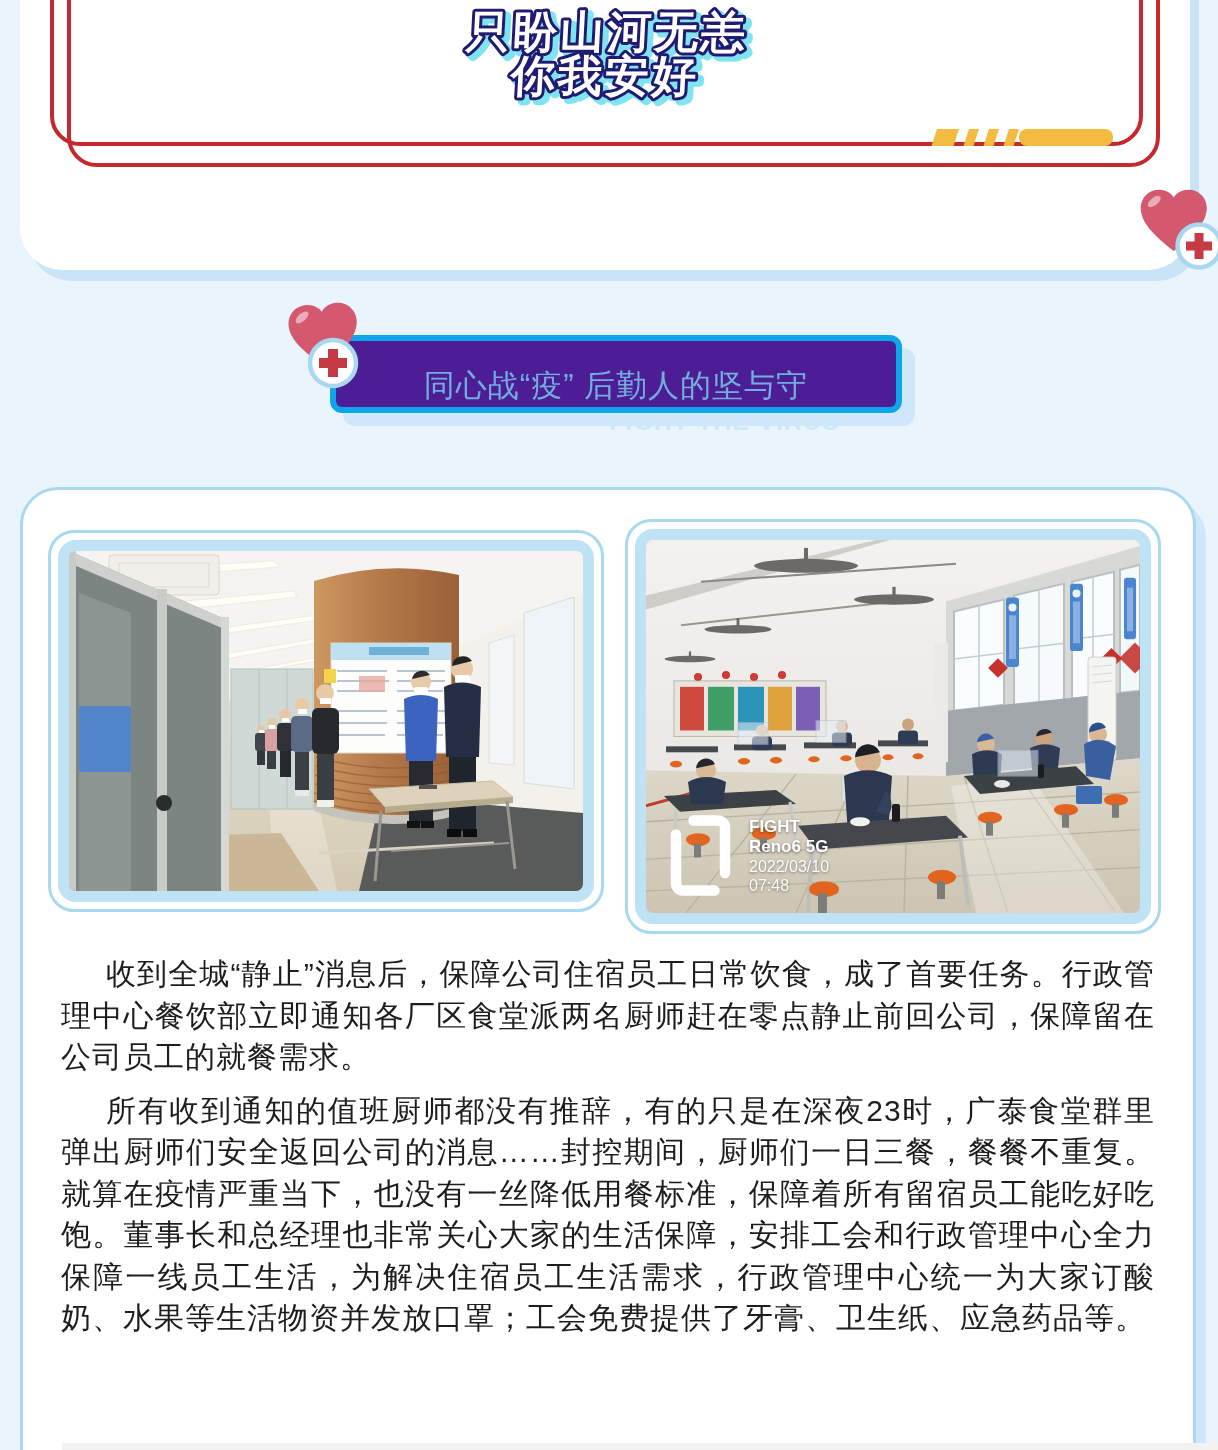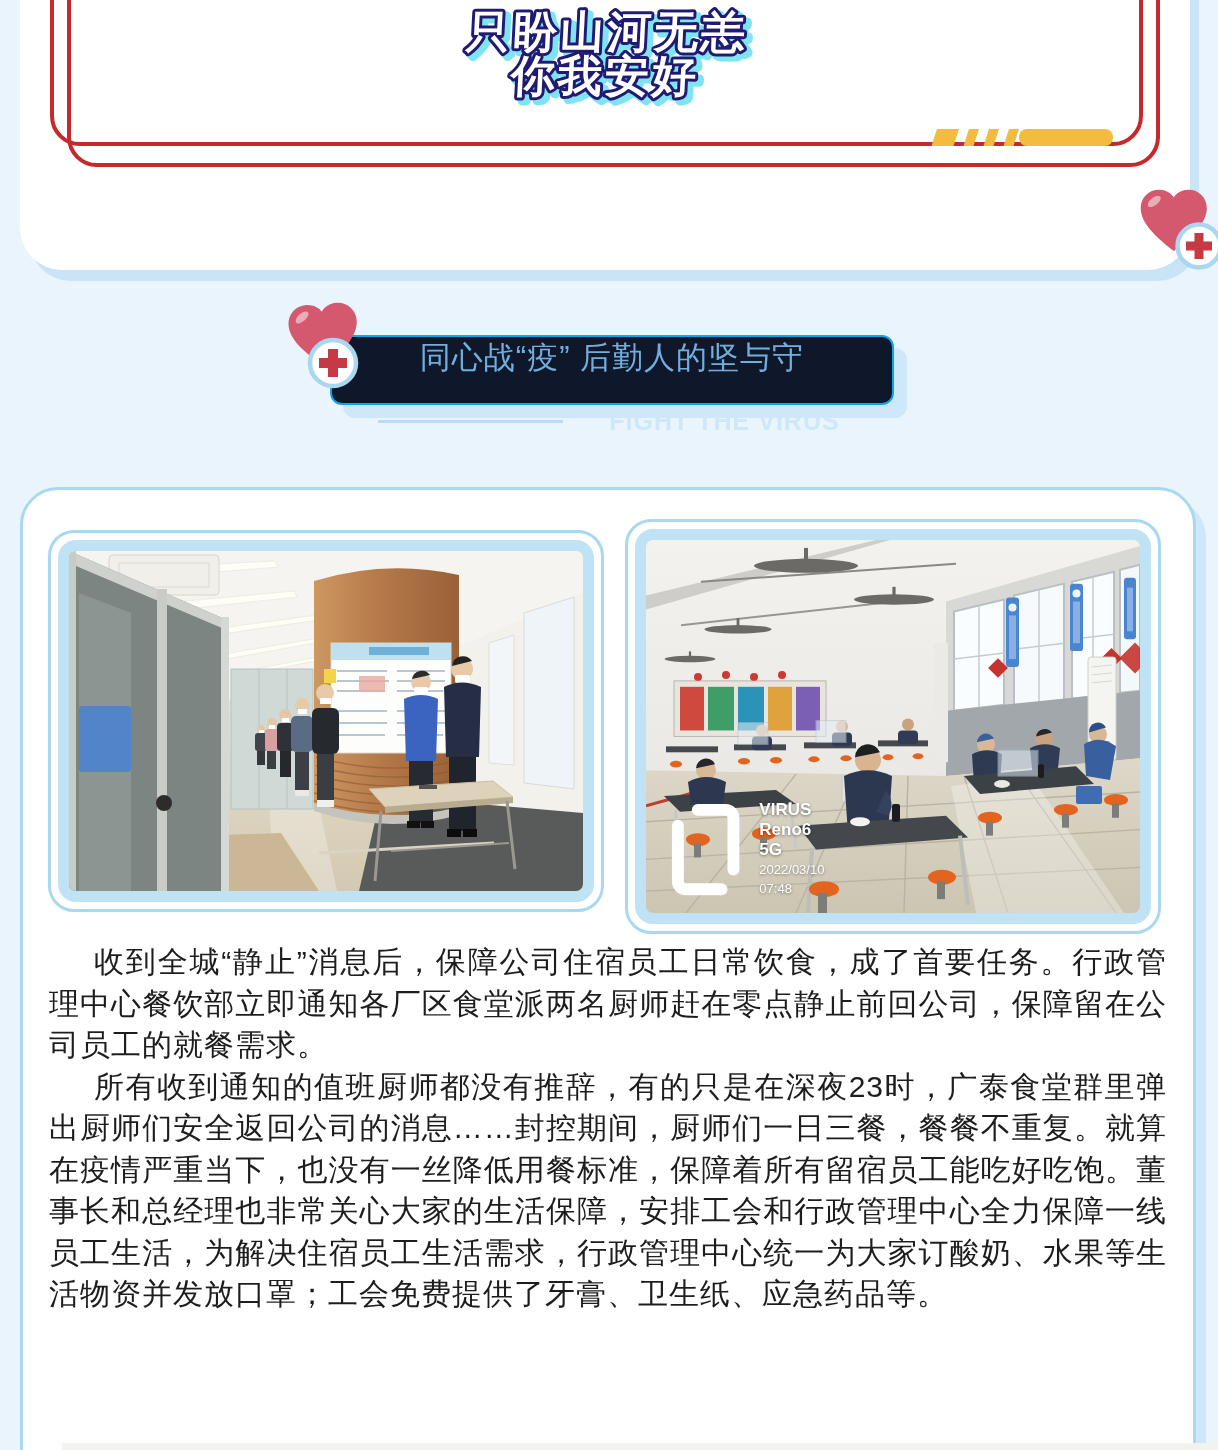--- a/index.html
+++ b/index.html
@@ -18,47 +18,47 @@
     font-weight:bold;font-size:44px;letter-spacing:3px;}
   .hero-shadow{fill:#7fe4f2;stroke:#7fe4f2;stroke-width:8;stroke-linejoin:round;}
   .hero-main{fill:#ffffff;stroke:#201a70;stroke-width:6;paint-order:stroke;stroke-linejoin:round;}
   .yellow-decor{left:911px;top:199px;width:182px;height:17px;position:absolute;}
 
   
   .heart-tr{left:1128px;top:182px;width:96px;height:92px;z-index:30;}
   .sec-heart{left:278px;top:297px;width:104px;height:96px;z-index:31;}
 
   
-  .banner{left:330px;top:335px;width:560px;height:66px;background:#0f172a;
-    border:2px solid #0ea5e9;border-radius:12px;box-shadow:13px 13px 0 #cfe8f9;
-    display:flex;align-items:flex-start;justify-content:center;z-index:20;}
+  .banner{left:330px;top:335px;width:560px;height:66px;background:#4c1d95;
+    border:6px solid #0ea5e9;border-radius:12px;box-shadow:13px 13px 0 #cfe8f9;
+    display:flex;align-items:flex-end;justify-content:center;z-index:20;}
   .banner-text{color:#72aedd;font-size:31px;letter-spacing:1px;}
   .subtitle-row{left:0;top:407px;width:100%;display:flex;align-items:center;justify-content:center;gap:16px;}
   .subtitle-line{width:185px;height:3px;background:#b9dcf2;margin-right:30px;}
   .subtitle-text{color:#cde8f9;font-size:25px;font-weight:bold;letter-spacing:1px;}
 
   
   .main-card{left:20px;top:487px;width:1170px;height:1010px;background:#fff;
     border:3px solid #a9d8f1;border-radius:38px;box-shadow:10px 12px 0 #cfe7f8;}
   .photo-frame{position:absolute;background:#fff;border:3px solid #a9d8f1;
     border-radius:26px;padding:7px;box-sizing:border-box;}
   .pf-left{left:25px;top:40px;width:556px;height:382px;}
   .pf-right{left:602px;top:29px;width:536px;height:415px;}
   .photo-mat{width:100%;height:100%;border:11px solid #bfe2f5;border-radius:18px;
     box-sizing:border-box;overflow:hidden;position:relative;background:#ddd;}
   .photo-mat svg{display:block;width:100%;height:100%;}
   .watermark{position:absolute;left:16px;bottom:12px;display:flex;align-items:center;
     color:#fff;text-shadow:0 1px 3px rgba(0,0,0,.45);}
   .wm-icon{margin-right:10px;}
   .wm-line1{font-size:17px;font-weight:bold;line-height:20px;}
-  .wm-line2{font-size:13px;line-height:19px;opacity:.95;}
+  .wm-line2{font-size:16px;line-height:19px;opacity:.95;}
 
   
   .article{position:absolute;left:0;right:0;top:451px;padding:0 26px;}
-  .article p{margin:0;text-indent:45px;text-align:justify;color:#1d1d1d;
+  .article p{margin:12px;text-indent:45px;text-align:justify;color:#1d1d1d;
     font-size:30px;line-height:41.5px;letter-spacing:1px;}
 
   .bottom-strip{left:62px;right:0;bottom:0;height:7px;background:#f2f3f0;z-index:60;}
 </style>
 </head>
 <body>
 
 <div class="abs top-card">
   <div class="red-frame frame-a"></div>
   <div class="red-frame frame-b"></div>
@@ -459,21 +459,21 @@
           <rect x="430" y="248" width="26" height="18" rx="2" fill="#3f6db3"></rect>
         </g>
       </svg>
 
       <div class="watermark">
         <svg class="wm-icon" width="22" height="26" viewBox="0 0 22 26">
           <path d="M4,7 v14 a2,2 0 0 0 2,2 h9" fill="none" stroke="#fff" stroke-width="3" stroke-linecap="round"></path>
           <path d="M9,3 h7 a2,2 0 0 1 2,2 v13" fill="none" stroke="#fff" stroke-width="3" stroke-linecap="round"></path>
         </svg>
         <div>
-          <div class="wm-line1">VIRUS Reno6 5G</div>
+          <div class="wm-line1">FIGHT Reno6 5G</div>
           <div class="wm-line2">2022/03/10 07:48</div>
         </div>
       </div>
     </div>
   </div>
 
   <div class="article">
     <p>收到全城“静止”消息后，保障公司住宿员工日常饮食，成了首要任务。行政管理中心餐饮部立即通知各厂区食堂派两名厨师赶在零点静止前回公司，保障留在公司员工的就餐需求。</p>
     <p>所有收到通知的值班厨师都没有推辞，有的只是在深夜23时，广泰食堂群里弹出厨师们安全返回公司的消息……封控期间，厨师们一日三餐，餐餐不重复。就算在疫情严重当下，也没有一丝降低用餐标准，保障着所有留宿员工能吃好吃饱。董事长和总经理也非常关心大家的生活保障，安排工会和行政管理中心全力保障一线员工生活，为解决住宿员工生活需求，行政管理中心统一为大家订酸奶、水果等生活物资并发放口罩；工会免费提供了牙膏、卫生纸、应急药品等。</p>
   </div>

